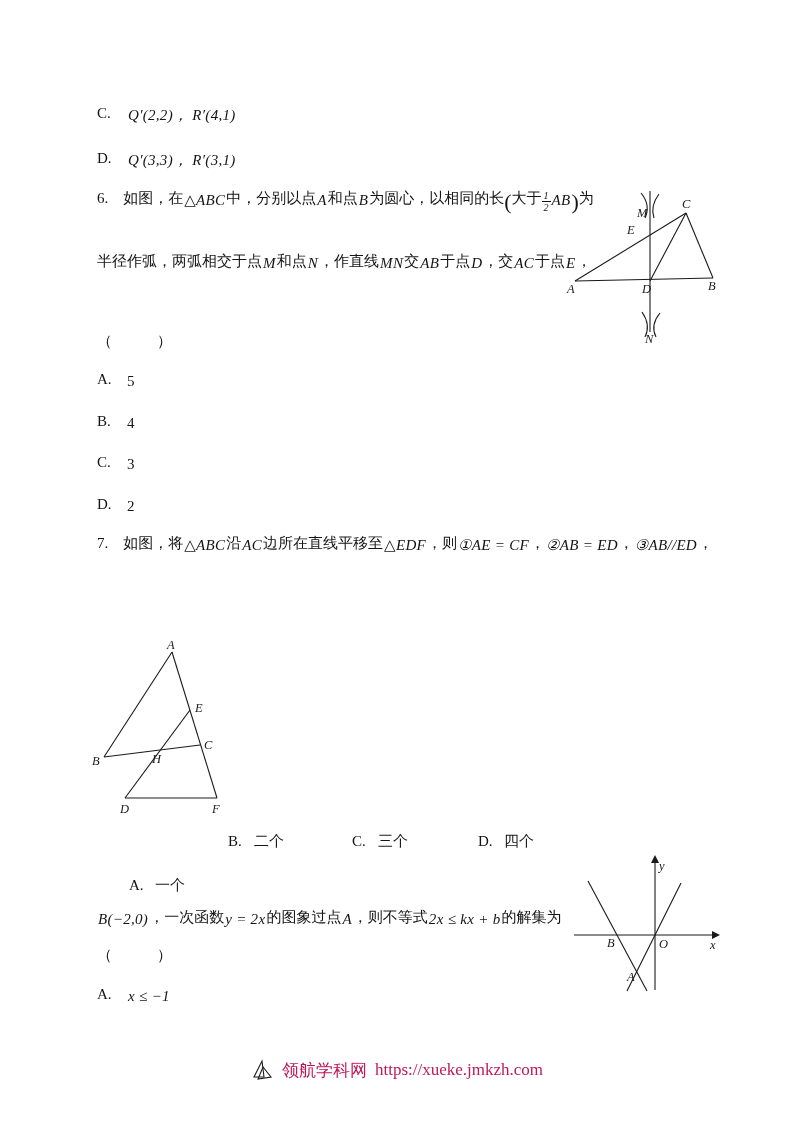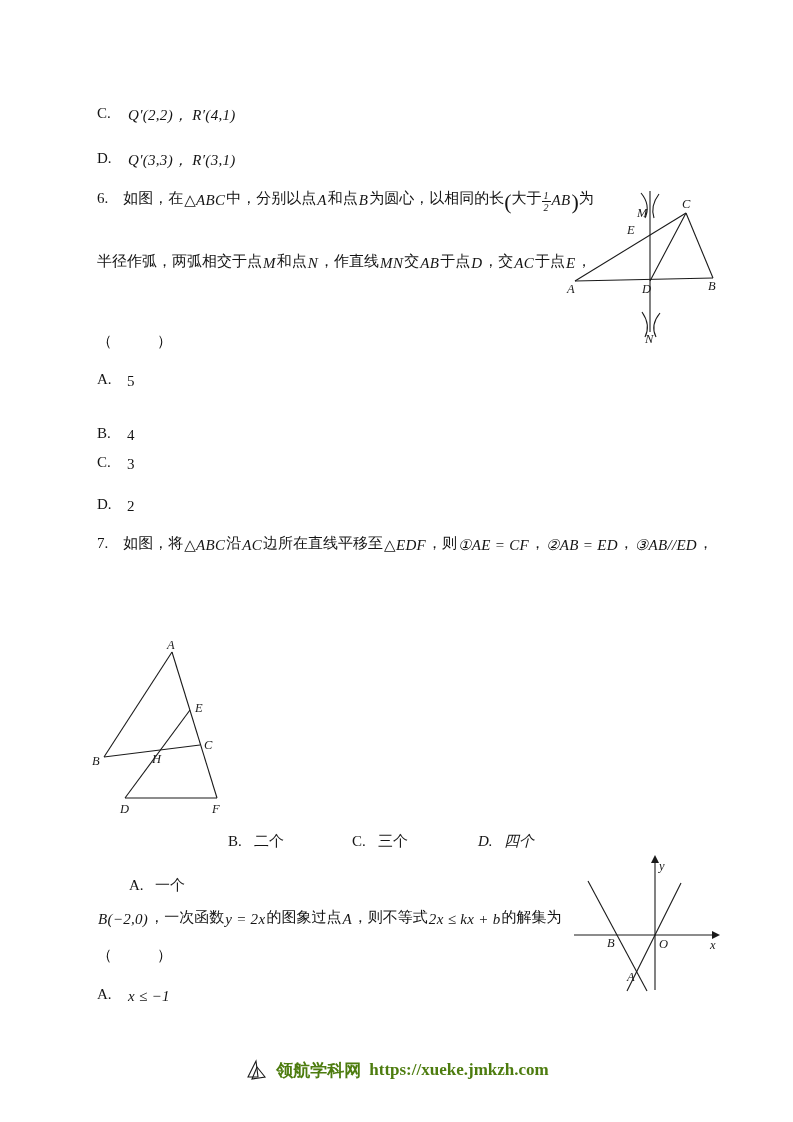--- a/index.html
+++ b/index.html
@@ -19,21 +19,21 @@
   .optlabel { display:inline-block; min-width:30px; }
   .optvalue { font-family:"Liberation Serif","DejaVu Serif",serif; vertical-align:-2px; }
   .q7opt { position:absolute; white-space:nowrap; }
   .q7opt .optlabel { min-width:26px; }
   svg { position:absolute; overflow:visible; }
   svg line, svg path { stroke:#1a1a1a; stroke-width:1.1; fill:none; }
   svg text { font-family:"Liberation Serif","DejaVu Serif",serif; font-style:italic;
              font-size:12.5px; fill:#1a1a1a; }
   .footer { position:absolute; left:0; top:1058px; width:793px; display:flex;
             justify-content:center; align-items:center; gap:8px;
-            font-size:17px; color:#4d7c0f;font-weight:bold; }
+            font-size:17px; color:#be185d; }
   .footer .logo { position:static; width:24px; height:24px; }
 </style>
 </head>
 <body>
 
 <div class="page">
 
   <div class="row" style="left:97px; top:103px;">
     <span class="optlabel">C.</span><span><span class="math">Q′(2,2)， R′(4,1)</span></span>
   </div>
@@ -41,21 +41,21 @@
     <span class="optlabel">D.</span><span><span class="math">Q′(3,3)， R′(3,1)</span></span>
   </div>
 
   <div class="row" style="left:97px; top:188px;"><span class="cn">6.　如图，在</span><span class="math">△ABC</span><span class="cn">中，分别以点</span><span class="math">A</span><span class="cn">和点</span><span class="math">B</span><span class="cn">为圆心，以相同的长</span><span class="paren">(</span><span class="cn">大于</span><span class="frac"><span class="num">1</span><span class="den">2</span></span><span class="math">AB</span><span class="paren">)</span><span class="cn">为</span></div>
   <div class="row" style="left:97px; top:251px;"><span class="cn">半径作弧，两弧相交于点</span><span class="math">M</span><span class="cn">和点</span><span class="math">N</span><span class="cn">，作直线</span><span class="math">MN</span><span class="cn">交</span><span class="math">AB</span><span class="cn">于点</span><span class="math">D</span><span class="cn">，交</span><span class="math">AC</span><span class="cn">于点</span><span class="math">E</span><span class="cn">，</span></div>
   <div class="row" style="left:97px; top:331px;"><span class="cn">（　　　）</span></div>
 
   <div class="row" style="left:97px; top:369px;">
     <span class="optlabel">A.</span><span class="optvalue">5</span>
   </div>
-  <div class="row" style="left:97px; top:411px;margin-top:12px;">
+  <div class="row" style="left:97px; top:411px;">
     <span class="optlabel">B.</span><span class="optvalue">4</span>
   </div>
   <div class="row" style="left:97px; top:452px;">
     <span class="optlabel">C.</span><span class="optvalue">3</span>
   </div>
   <div class="row" style="left:97px; top:494px;">
     <span class="optlabel">D.</span><span class="optvalue">2</span>
   </div>
 
   <svg style="left:563px; top:184px;" width="175" height="162" viewBox="0 0 175 162">
@@ -100,21 +100,21 @@
 
   <div class="q7opt row" style="left:97px; top:875px;margin-left:32px;">
     <span class="optlabel">A.</span><span>一个</span>
   </div>
   <div class="q7opt row" style="left:228px; top:831px;">
     <span class="optlabel">B.</span><span>二个</span>
   </div>
   <div class="q7opt row" style="left:352px; top:831px;font-family:Liberation Serif, serif;">
     <span class="optlabel">C.</span><span>三个</span>
   </div>
-  <div class="q7opt row" style="left:478px; top:831px;font-style:italic;">
+  <div class="q7opt row" style="left:478px; top:831px;">
     <span class="optlabel">D.</span><span>四个</span>
   </div>
 
   <div class="row" style="left:97px; top:907px;"><span class="math">B(−2,0)</span><span class="cn">，一次函数</span><span class="math">y = 2x</span><span class="cn">的图象过点</span><span class="math">A</span><span class="cn">，则不等式</span><span class="math">2x ≤ kx + b</span><span class="cn">的解集为</span></div>
   <div class="row" style="left:97px; top:945px;"><span class="cn">（　　　）</span></div>
   <div class="row" style="left:97px; top:984px;">
     <span class="optlabel">A.</span><span><span class="math">x ≤ −1</span></span>
   </div>
 
   <svg style="left:566px; top:853px;" width="158" height="142" viewBox="0 0 158 142">

